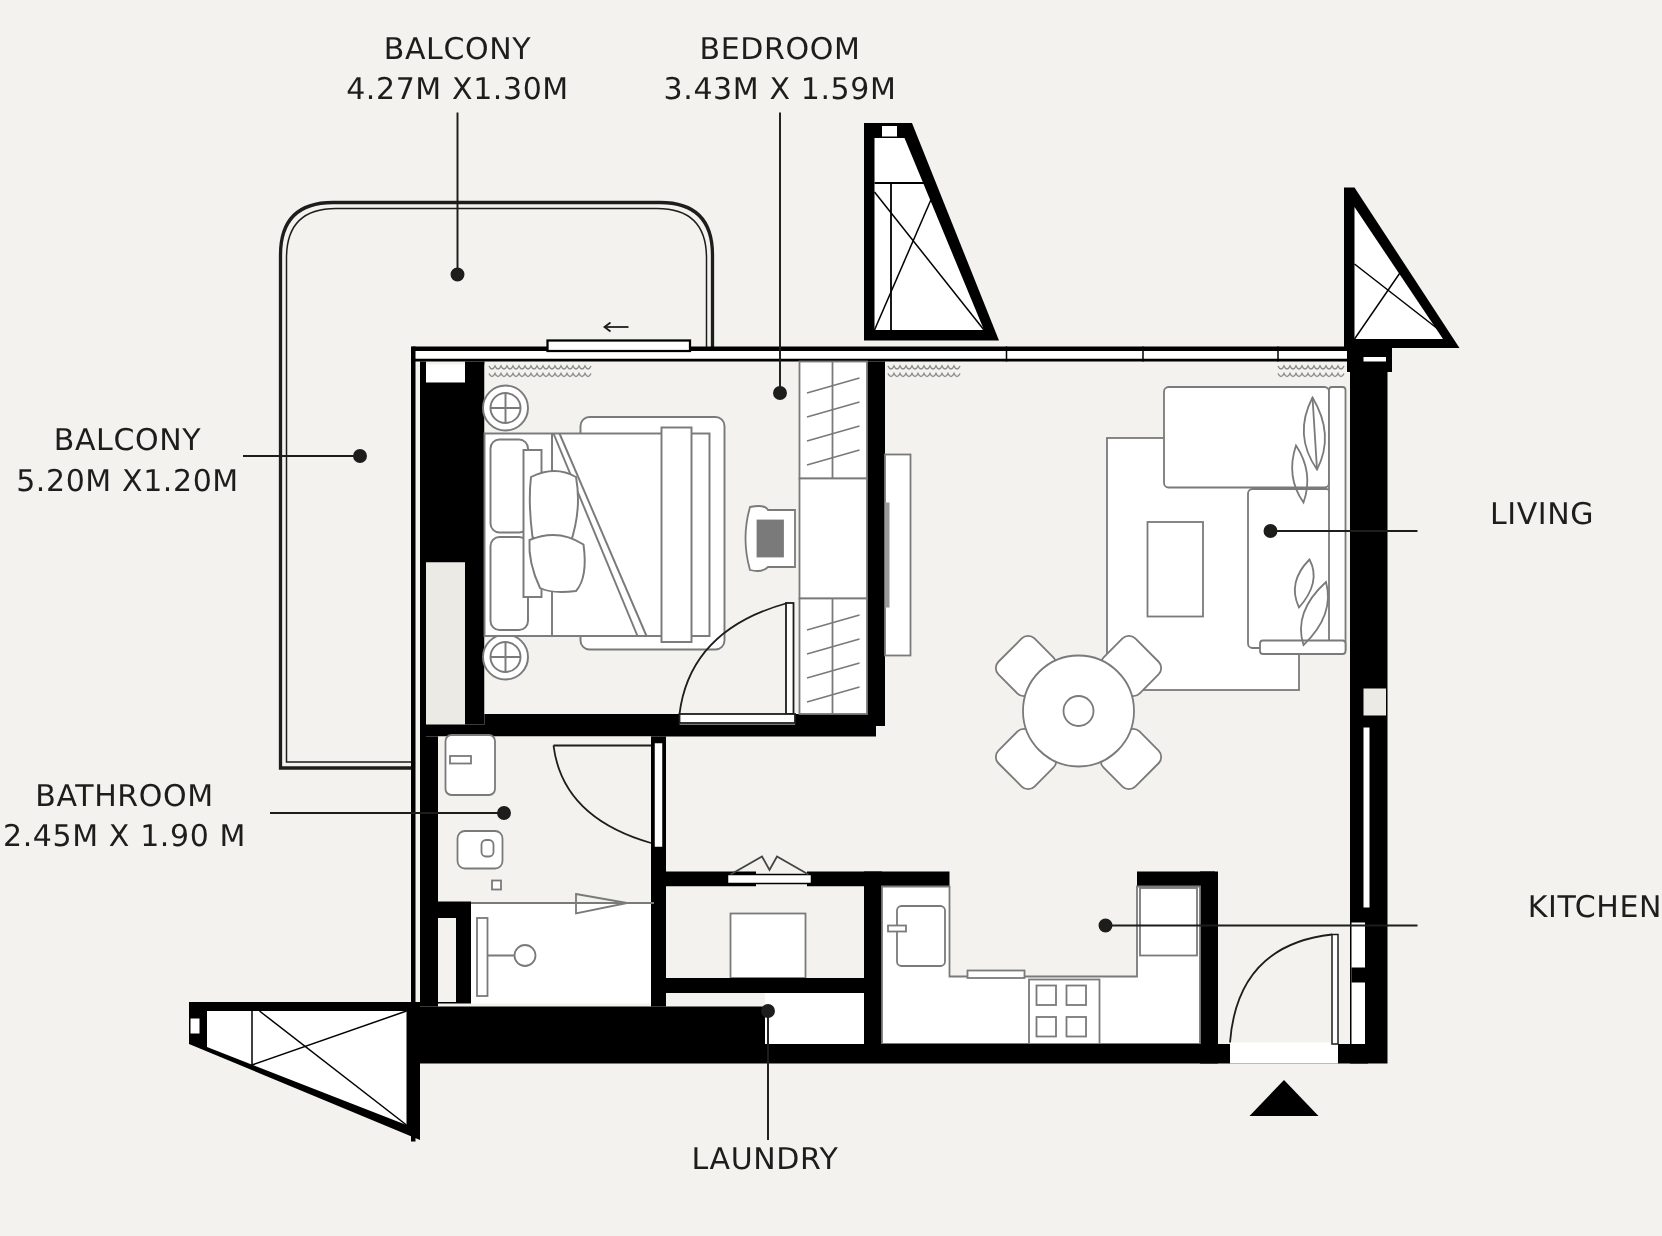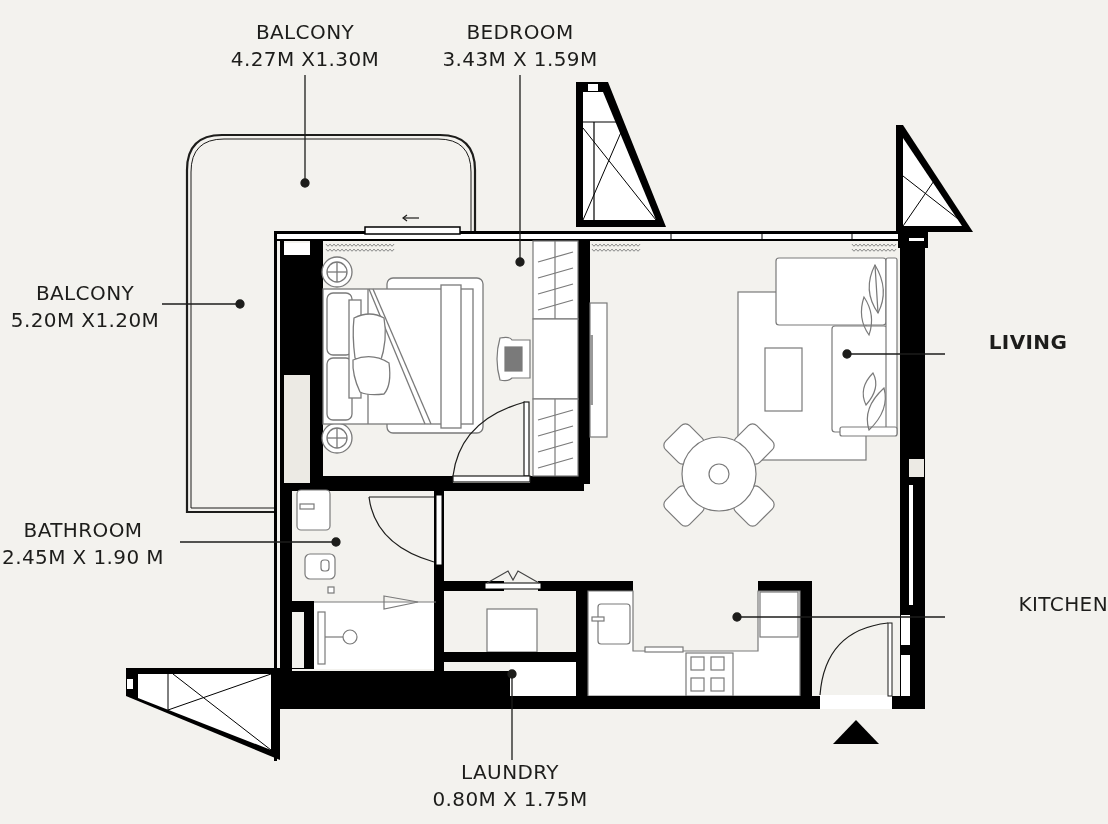--- a/index.html
+++ b/index.html
@@ -294,26 +294,25 @@
   <span class="dim">4.27M X1.30M</span>
 </div>
 <div class="lbl" style="left:440px; top:19px; width:160px;">
   <span class="name">BEDROOM</span>
   <span class="dim">3.43M X 1.59M</span>
 </div>
 <div class="lbl" style="left:5px; top:280px; width:160px;">
   <span class="name">BALCONY</span>
   <span class="dim">5.20M X1.20M</span>
 </div>
-<div class="lbl" style="left:948px; top:329px; width:160px;font-weight:bold;">
+<div class="lbl" style="left:948px; top:329px; width:160px;">
   <span class="name">LIVING</span>
 </div>
 <div class="lbl" style="left:0px; top:517px; width:166px;">
   <span class="name">BATHROOM</span>
   <span class="dim">2.45M X 1.90 M</span>
 </div>
 <div class="lbl" style="left:948px; top:591px; width:160px;text-align:right;">
   <span class="name">KITCHEN</span>
 </div>
 <div class="lbl" style="left:430px; top:759px; width:160px;">
   <span class="name">LAUNDRY</span>
-  <span class="dim">0.80M X 1.75M</span>
 </div>
 
 </body></html>

